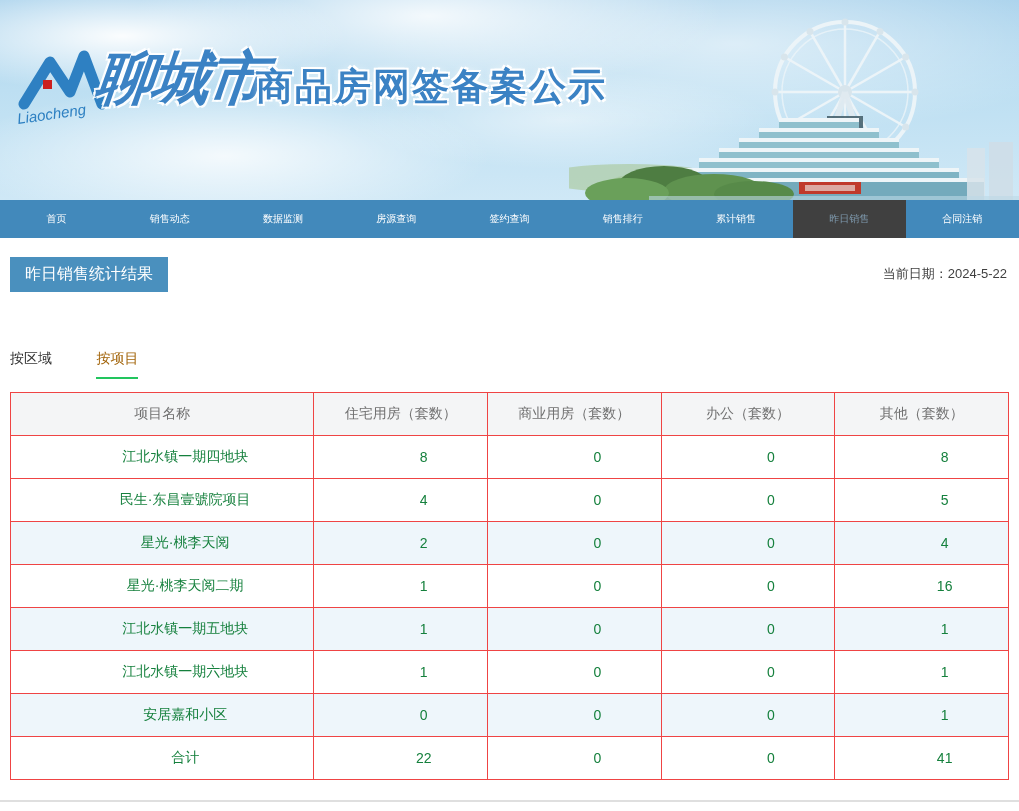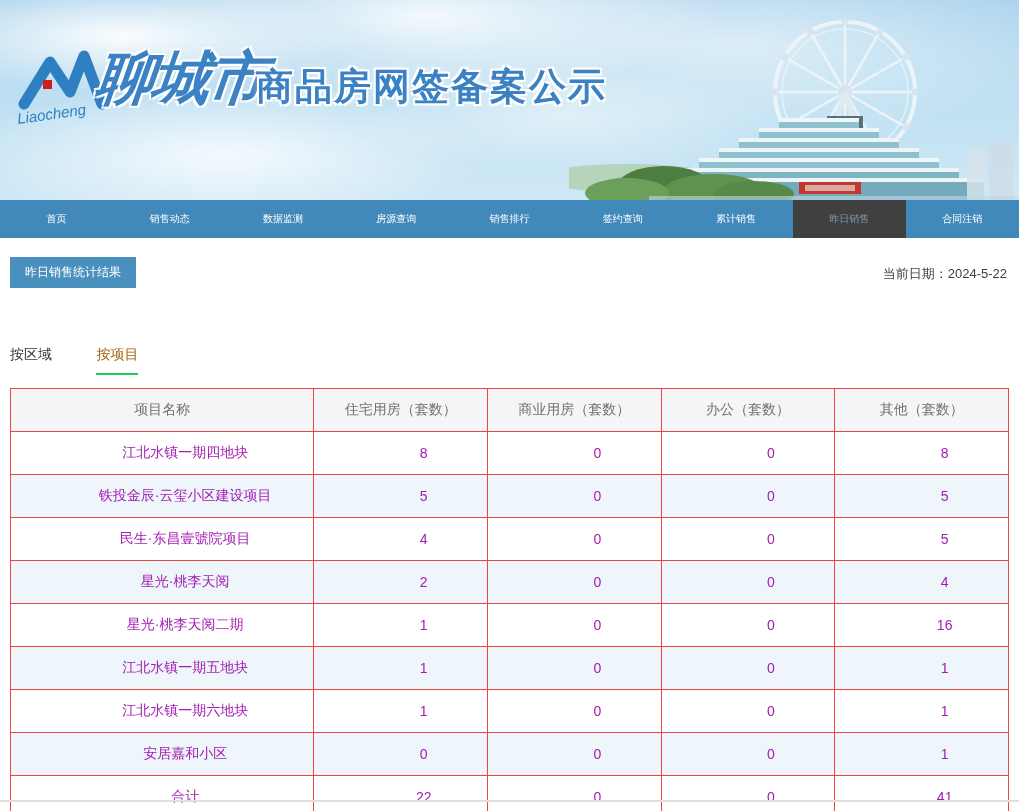--- a/index.html
+++ b/index.html
@@ -29,33 +29,33 @@
 
   
   .nav { display:flex; width:100%; height:38px; background:#4289bb; }
   .nav-item { flex:1 1 0; height:38px; line-height:38px; text-align:center; color:#ffffff;
     font-size:10px; cursor:pointer; }
   .nav-item.active { background:#404040; color:#7e99ad; }
 
   
   .content { position:relative; padding:0 10px; }
   .section-title { display:inline-block; margin-top:19px; padding:7px 15px; background:#4a90be;
-    color:#fff; font-size:12px; }
+    color:#fff; font-size:16px; }
   .current-date { position:absolute; right:12px; top:27px; font-size:13px; color:#3f3f3f; }
 
   .tabs { margin-top:22px; }
   .tab { display:inline-block; font-size:14px; color:#333; cursor:pointer; padding-bottom:9px;
     margin-right:40px; }
   .tab.active { color:#a16207; border-bottom:2px solid #22c55e;margin-top:36px; }
 
   table.sales { width:100%; margin-top:13px; border-collapse:collapse; table-layout:fixed; }
   table.sales th, table.sales td { border:1px solid #ef4444; height:43px; text-align:center;
     font-size:14px; font-weight:normal; }
   table.sales th { background:#f4f5f6; color:#707070; }
-  table.sales td { color:#a21caf; background:#fff;padding-left:46px; }
+  table.sales td { color:#15803d; background:#fff;padding-left:46px; }
   table.sales tr.alt td { background:#eef6fb; }
   table.sales col.c-name { width:30.4%; }
 
   .bottom-line { position:absolute; left:0; right:0; top:800px; height:2px; background:#dfdfdf; }
 </style>
 </head>
 <body>
 
 <div class="page">
 
@@ -143,22 +143,22 @@
 
     <div class="city-name">聊城市</div>
     <div class="site-title">商品房网签备案公示</div>
   </div>
 
   <div class="nav" id="nav-bar">
       <div class="nav-item">首页</div>
       <div class="nav-item">销售动态</div>
       <div class="nav-item">数据监测</div>
       <div class="nav-item">房源查询</div>
+      <div class="nav-item">签约查询</div>
       <div class="nav-item">销售排行</div>
-      <div class="nav-item">签约查询</div>
       <div class="nav-item">累计销售</div>
       <div class="nav-item active">昨日销售</div>
       <div class="nav-item">合同注销</div>
     </div>
 
   <div class="content">
     <div class="section-title">昨日销售统计结果</div>
     <div class="current-date">当前日期：2024-5-22</div>
 
     <div class="tabs">
@@ -184,27 +184,20 @@
           </tr>
       </thead>
       <tbody id="table-body">
           <tr class="">
             <td>江北水镇一期四地块</td>
             <td>8</td>
             <td>0</td>
             <td>0</td>
             <td>8</td>
           </tr>
-          <tr class="alt">
-            <td>铁投金辰·云玺小区建设项目</td>
-            <td>5</td>
-            <td>0</td>
-            <td>0</td>
-            <td>5</td>
-          </tr>
           <tr class="">
             <td>民生·东昌壹號院项目</td>
             <td>4</td>
             <td>0</td>
             <td>0</td>
             <td>5</td>
           </tr>
           <tr class="alt">
             <td>星光·桃李天阅</td>
             <td>2</td>

